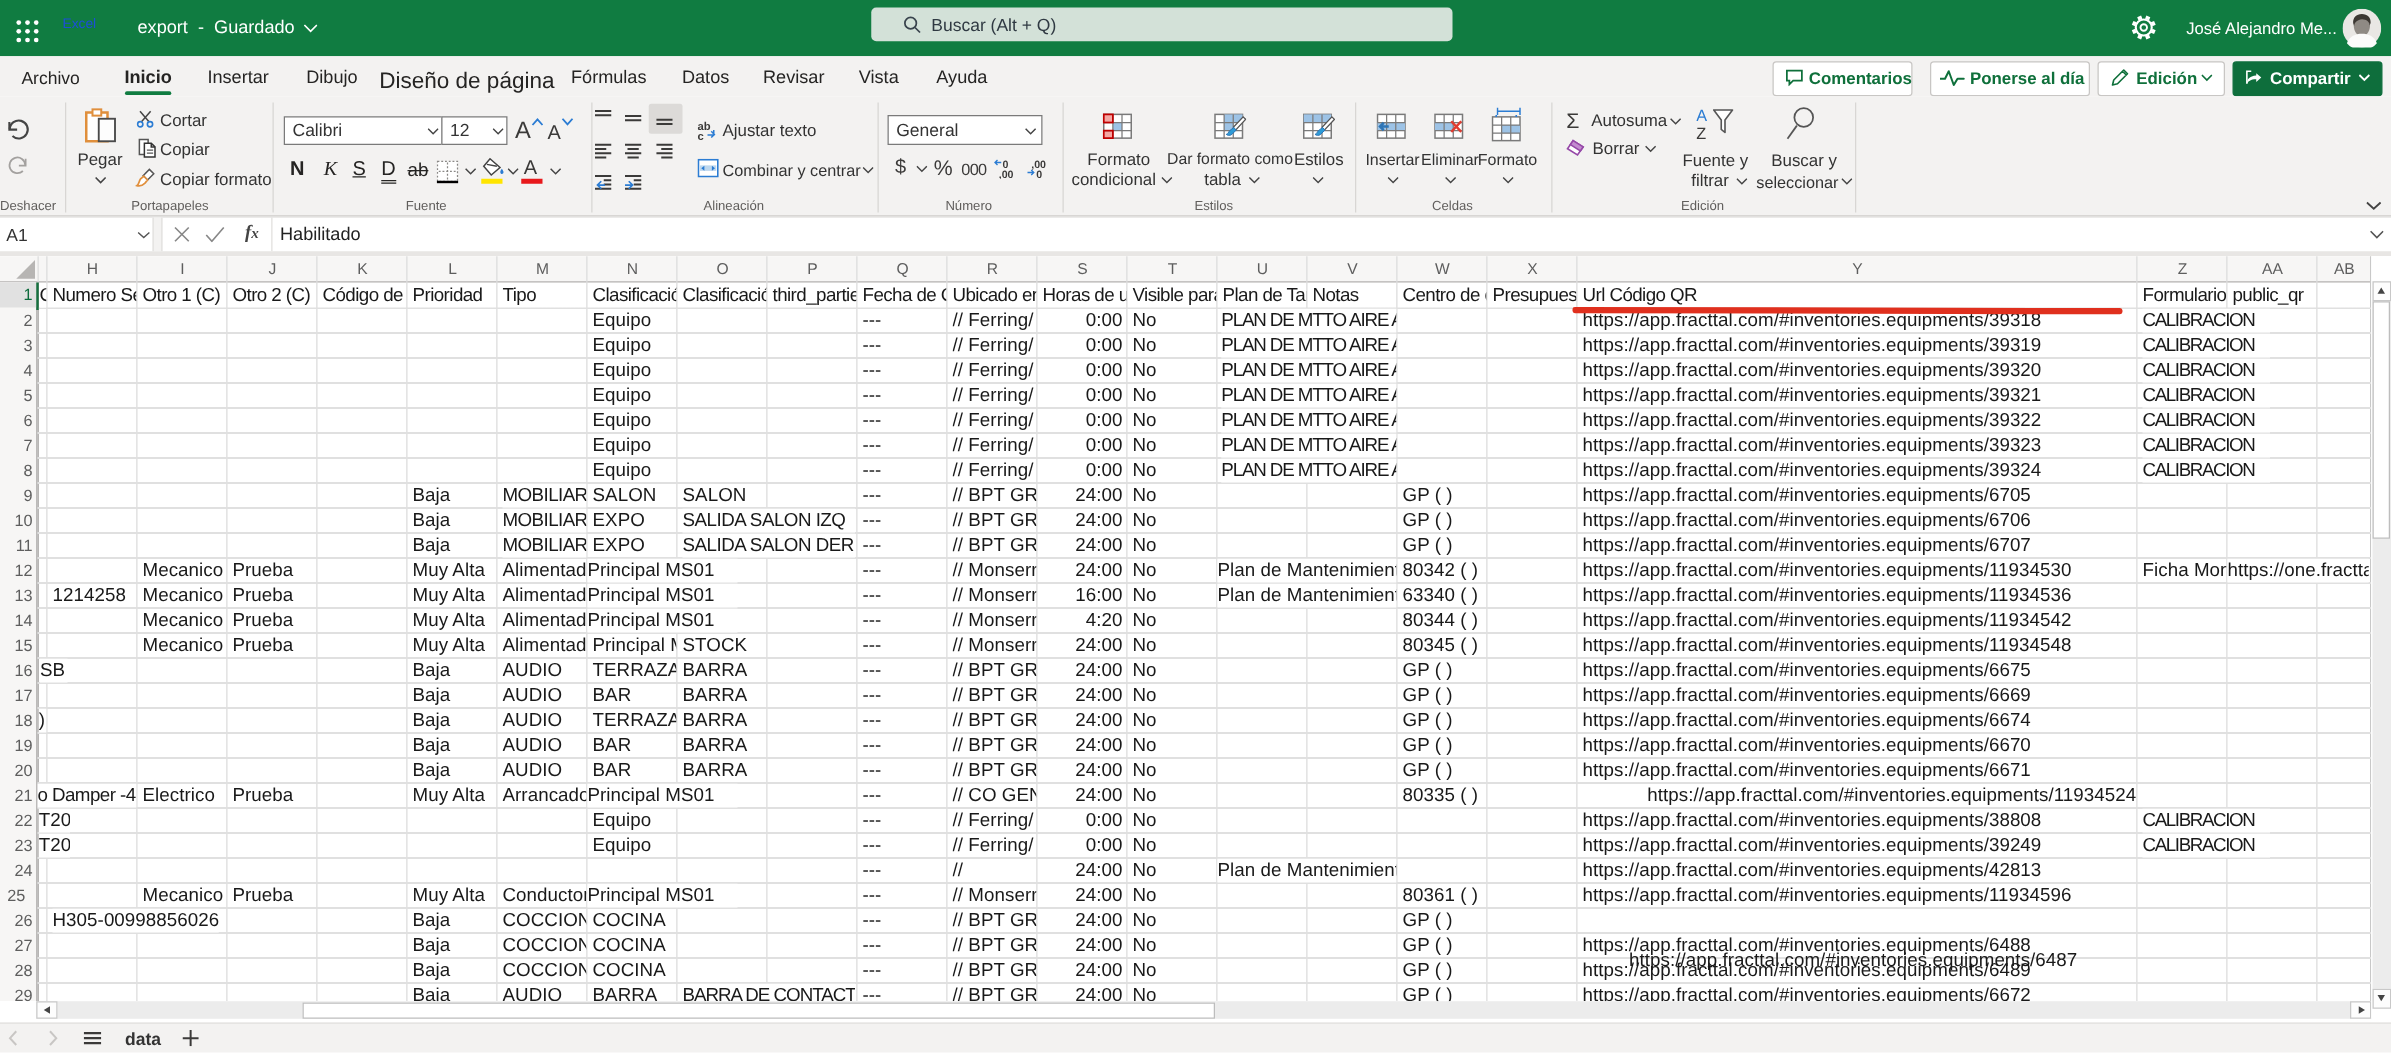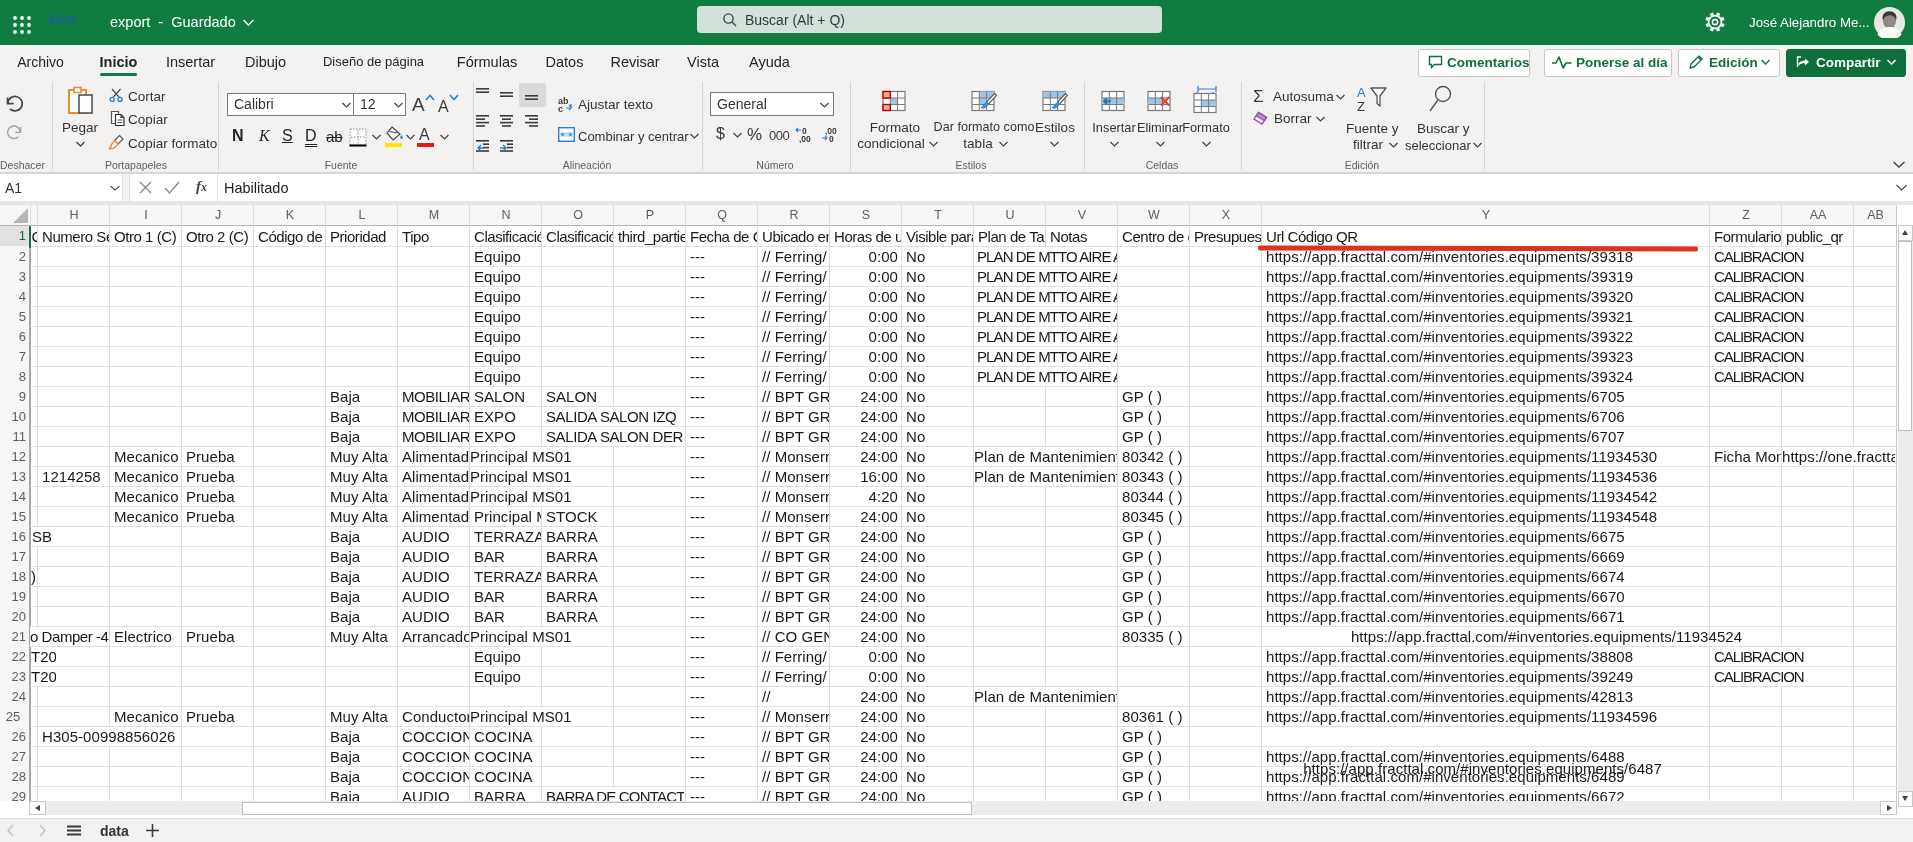--- a/index.html
+++ b/index.html
@@ -51,21 +51,21 @@
 <circle cx="15.5" cy="15.5" r="15.5" fill="#e9e7e4"></circle>
 <path d="M9 13.5c0 4.5 3 8.5 6.5 8.5s6.5-4 6.5-8.5-2.5-7-6.5-7-6.5 2.5-6.5 7z" fill="#8f8a84"></path>
 <path d="M15.5 4.2c-4.6 0-7.2 3-7 7.2l.8 2.3c.2-2.5 1.3-3.6 3.4-4.6 1.8-.9 3.6-1 5.4-.3 2 .7 3.5 1.9 3.6 4.6l.8-2c.3-4.3-2.4-7.2-7-7.2z" fill="#3c3833"></path>
 <path d="M3.5 27.5c2-5.5 7-7.5 12-7.5s10 2 12 7.5a15.5 15.5 0 0 1-24 0z" fill="#fbfbfa"></path>
   </svg>
 <div class="ab" style="left:0;top:45px;width:1913px;height:32px;background:#f3f2f1"></div>
 <div class="tx" style="left:40.5px;top:54px;transform:translateX(-50%);font-size:14px;font-weight:normal;color:#252423">Archivo</div>
 <div class="tx" style="left:118.5px;top:54px;transform:translateX(-50%);font-size:14.5px;font-weight:bold;color:#252423">Inicio</div>
 <div class="tx" style="left:190.5px;top:54px;transform:translateX(-50%);font-size:14.5px;font-weight:normal;color:#252423">Insertar</div>
 <div class="tx" style="left:265.5px;top:54px;transform:translateX(-50%);font-size:14.5px;font-weight:normal;color:#252423">Dibujo</div>
-<div class="tx" style="left:373.5px;top:54px;transform:translateX(-50%);font-size:13px;font-weight:normal;color:#252423">Diseño de página</div>
+<div class="tx" style="left:373.5px;top:54px;transform:translateX(-50%);font-size:18px;font-weight:normal;color:#252423">Diseño de página</div>
 <div class="tx" style="left:487.0px;top:54px;transform:translateX(-50%);font-size:14.5px;font-weight:normal;color:#252423">Fórmulas</div>
 <div class="tx" style="left:564.5px;top:54px;transform:translateX(-50%);font-size:14.5px;font-weight:normal;color:#252423">Datos</div>
 <div class="tx" style="left:635.0px;top:54px;transform:translateX(-50%);font-size:14.5px;font-weight:normal;color:#252423">Revisar</div>
 <div class="tx" style="left:703.0px;top:54px;transform:translateX(-50%);font-size:14.5px;font-weight:normal;color:#252423">Vista</div>
 <div class="tx" style="left:769.5px;top:54px;transform:translateX(-50%);font-size:14.5px;font-weight:normal;color:#252423">Ayuda</div>
 <div class="ab" style="left:100px;top:72.5px;width:37px;height:3px;background:#107c41;border-radius:2px"></div>
 <div class="ab" style="left:1418px;top:48.5px;width:110px;height:26px;background:#fff;border:1px solid #c8c6c4;border-radius:3px"></div>
 <svg class="ab" style="left:1428px;top:55px" width="15" height="14">
     <path d="M1.5 1.5h12v8h-7l-3 3v-3h-2z" fill="none" stroke="#0f703b" stroke-width="1.4"></path>
   </svg>
@@ -614,21 +614,21 @@
 <div class="cell" style="left:114px;top:467px;width:67px;text-align:left;">Mecanico</div>
 <div class="cell" style="left:186px;top:467px;width:67px;text-align:left;">Prueba</div>
 <div class="cell" style="left:330px;top:467px;width:67px;text-align:left;">Muy Alta</div>
 <div class="cell" style="left:402px;top:467px;width:67px;text-align:left;">Alimentador</div>
 <div class="cell" style="left:470px;top:467px;width:120px;text-align:left;background:#fff;">Principal MS01</div>
 <div class="cell" style="left:690px;top:467px;width:67px;text-align:left;">---</div>
 <div class="cell" style="left:762px;top:467px;width:67px;text-align:left;">// Monserr</div>
 <div class="cell" style="left:834px;top:467px;width:64px;text-align:right;">16:00</div>
 <div class="cell" style="left:906px;top:467px;width:67px;text-align:left;">No</div>
 <div class="cell" style="left:974px;top:467px;width:143px;text-align:left;background:#fff;">Plan de Mantenimient</div>
-<div class="cell" style="left:1122px;top:467px;width:67px;text-align:left;">80343 ( )</div>
+<div class="cell" style="left:1122px;top:467px;width:67px;text-align:left;">63340 ( )</div>
 <div class="cell" style="left:1266px;top:467px;width:443px;text-align:left;">https://app.fracttal.com/#inventories.equipments/11934536</div>
 <div class="cell" style="left:114px;top:487px;width:67px;text-align:left;">Mecanico</div>
 <div class="cell" style="left:186px;top:487px;width:67px;text-align:left;">Prueba</div>
 <div class="cell" style="left:330px;top:487px;width:67px;text-align:left;">Muy Alta</div>
 <div class="cell" style="left:402px;top:487px;width:67px;text-align:left;">Alimentador</div>
 <div class="cell" style="left:470px;top:487px;width:120px;text-align:left;background:#fff;">Principal MS01</div>
 <div class="cell" style="left:690px;top:487px;width:67px;text-align:left;">---</div>
 <div class="cell" style="left:762px;top:487px;width:67px;text-align:left;">// Monserr</div>
 <div class="cell" style="left:834px;top:487px;width:64px;text-align:right;">4:20</div>
 <div class="cell" style="left:906px;top:487px;width:67px;text-align:left;">No</div>
@@ -702,21 +702,21 @@
 <div class="cell" style="left:114px;top:627px;width:67px;text-align:left;">Electrico</div>
 <div class="cell" style="left:186px;top:627px;width:67px;text-align:left;">Prueba</div>
 <div class="cell" style="left:330px;top:627px;width:67px;text-align:left;">Muy Alta</div>
 <div class="cell" style="left:402px;top:627px;width:67px;text-align:left;">Arrancador</div>
 <div class="cell" style="left:470px;top:627px;width:120px;text-align:left;background:#fff;">Principal MS01</div>
 <div class="cell" style="left:690px;top:627px;width:67px;text-align:left;">---</div>
 <div class="cell" style="left:762px;top:627px;width:67px;text-align:left;">// CO GENE</div>
 <div class="cell" style="left:834px;top:627px;width:64px;text-align:right;">24:00</div>
 <div class="cell" style="left:906px;top:627px;width:67px;text-align:left;">No</div>
 <div class="cell" style="left:1122px;top:627px;width:67px;text-align:left;">80335 ( )</div>
-<div class="cell" style="left:1325px;top:627px;width:443px;text-align:center;">https://app.fracttal.com/#inventories.equipments/11934524</div>
+<div class="cell" style="left:1266px;top:627px;width:443px;text-align:right;">https://app.fracttal.com/#inventories.equipments/11934524</div>
 <div class="cell" style="left:31px;top:647px;width:25px;text-align:left;background:#fff;">T20</div>
 <div class="cell" style="left:474px;top:647px;width:67px;text-align:left;">Equipo</div>
 <div class="cell" style="left:690px;top:647px;width:67px;text-align:left;">---</div>
 <div class="cell" style="left:762px;top:647px;width:67px;text-align:left;">// Ferring/ F</div>
 <div class="cell" style="left:834px;top:647px;width:64px;text-align:right;">0:00</div>
 <div class="cell" style="left:906px;top:647px;width:67px;text-align:left;">No</div>
 <div class="cell" style="left:1266px;top:647px;width:443px;text-align:left;">https://app.fracttal.com/#inventories.equipments/38808</div>
 <div class="cell" style="left:1714px;top:647px;width:102px;text-align:left;background:#fff;letter-spacing:-1.1px;">CALIBRACION</div>
 <div class="cell" style="left:31px;top:667px;width:25px;text-align:left;background:#fff;">T20</div>
 <div class="cell" style="left:474px;top:667px;width:67px;text-align:left;">Equipo</div>

